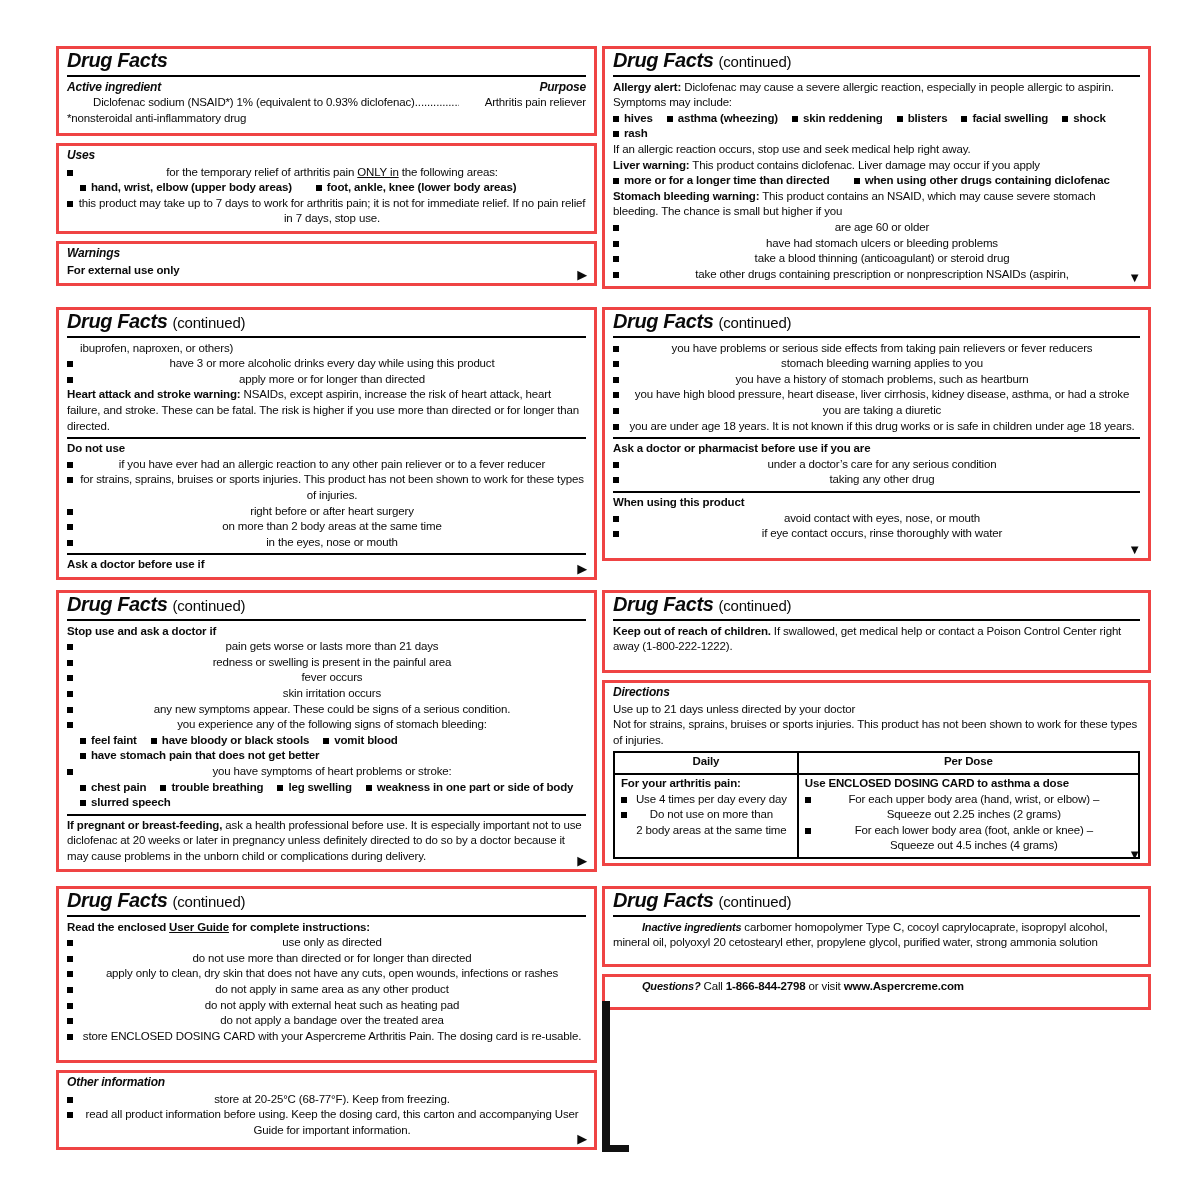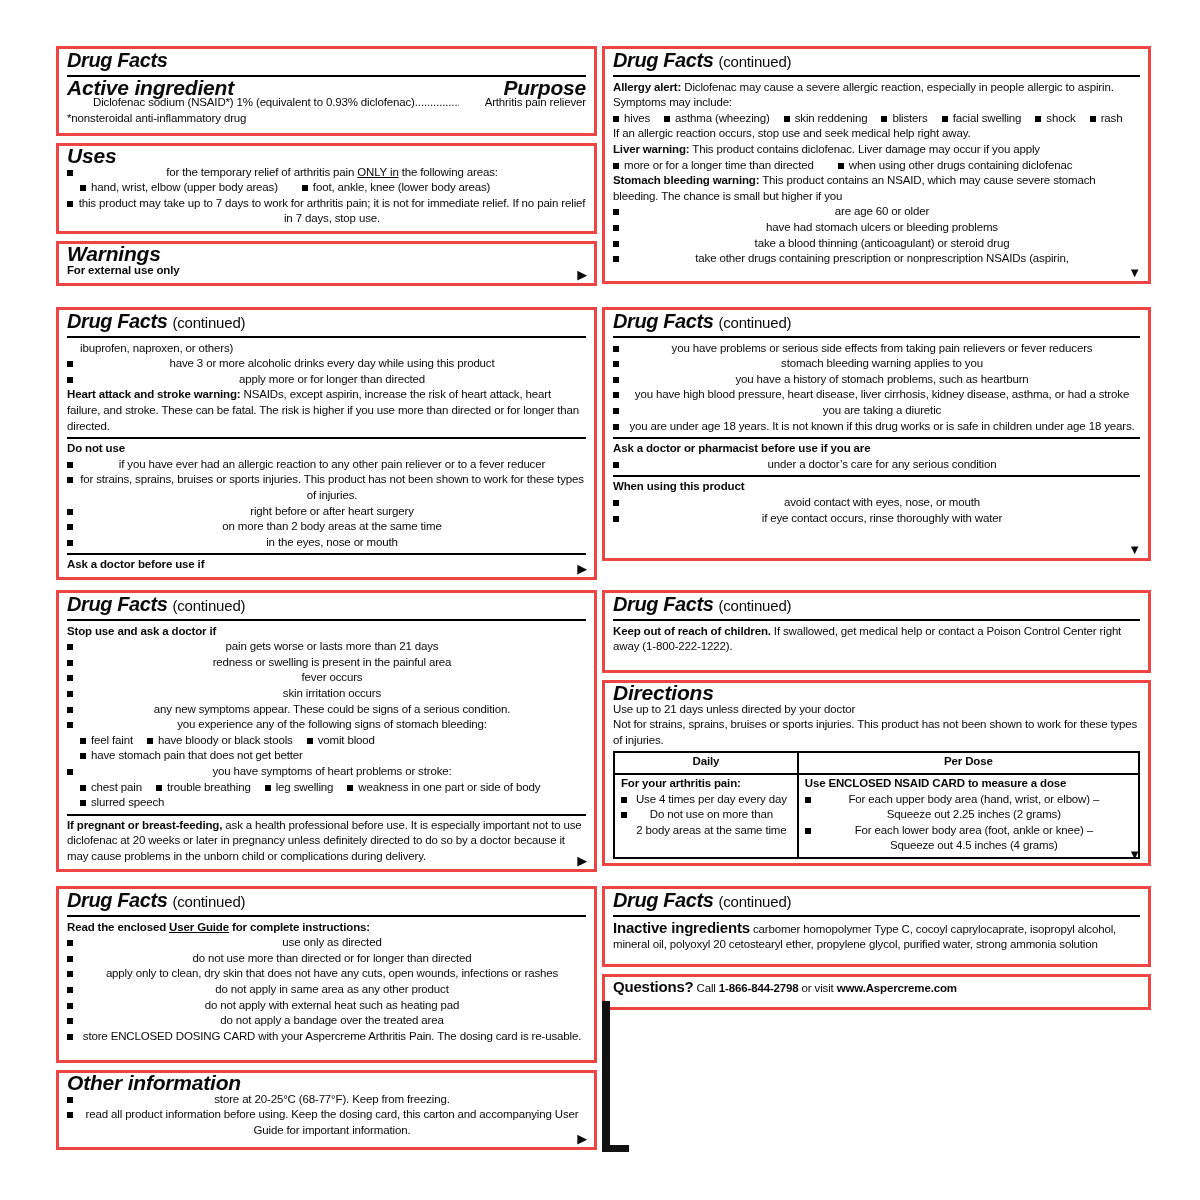--- a/index.html
+++ b/index.html
@@ -9,44 +9,44 @@
   }
   .panel{position:absolute;}
   .box{
     box-sizing:border-box;background:#fff;border:3px solid #ef4444;
     padding:2px 8px 4px;margin-bottom:7px;position:relative;
     font-size:11.5px;line-height:15.6px;letter-spacing:-0.15px;
   }
   .dft{border-bottom:2px solid #000;padding:2px 0 3px;margin-bottom:3px;}
   .dfi{font-size:20px;font-weight:bold;font-style:italic;letter-spacing:-0.4px;}
   .cont{font-size:15px;margin-left:5px;letter-spacing:-0.2px;}
-  .sh{font-size:21px;font-weight:bold;font-style:italic;letter-spacing:-0.2px;display:inline-block;}
+  .sh{font-size:12px;font-weight:bold;font-style:italic;letter-spacing:-0.2px;display:inline-block;}
   .shblk{display:block;margin-bottom:1px;}
   .air{display:flex;justify-content:space-between;align-items:baseline;}
   .ldl{display:flex;align-items:baseline;}
   .nm,.pp{white-space:nowrap;padding-left:26px;}
   .ldr{flex:1;overflow:hidden;white-space:nowrap;}
   .b{display:flex;}
   .sq{flex:none;width:6px;height:6px;background:#000;margin:5px 5px 0 0;}
   .t{flex:1;text-align:center;}
-  .ir{display:flex;flex-wrap:wrap;column-gap:14px;}
+  .ir{display:flex;flex-wrap:wrap;column-gap:14px;font-weight:bold;}
   .g24{column-gap:24px;}
   .ib{display:flex;}
   .ib .sq{margin-right:5px;}
   .ind{margin-left:13px;}
   .hr{border-top:2px solid #000;margin:3px 0 2px;}
   .bh{font-weight:bold;}
   .u{text-decoration:underline;}
   .ar{position:absolute;right:7px;bottom:2px;font-size:13px;line-height:1;}
   .blk{display:block;}
   .dtab{width:100%;border-collapse:collapse;margin-top:3px;}
   .dtab th,.dtab td{border:2px solid #000;padding:1px 6px 3px;vertical-align:top;}
   .dtab th{text-align:center;font-weight:bold;}
   .c1{width:35%;}
-  .qh,.ih{font-size:15px;font-weight:bold;letter-spacing:-0.2px;}
+  .qh,.ih{font-size:11px;font-weight:bold;font-style:italic;letter-spacing:-0.2px;margin-left:29px;}
   
   #pan1{left:56px;top:46px;width:541px;}
   #pan2{left:602px;top:46px;width:549px;}
   #pan3{left:56px;top:307px;width:541px;}
   #pan4{left:602px;top:307px;width:549px;}
   #pan5{left:56px;top:590px;width:541px;}
   #pan6{left:602px;top:590px;width:549px;}
   #pan7{left:56px;top:886px;width:541px;}
   #pan8{left:602px;top:886px;width:549px;}
   #b1a{min-height:90px;} #b1b{min-height:89px;} #b1c{min-height:45px;}
@@ -247,20 +247,24 @@
       </div>
     <div class="b">
         <span class="sq"></span>
         <span class="t">you are under age 18 years. It is not known if this drug works or is safe in children under age 18 years.</span>
       </div>
     <div class="hr"></div>
     <div class="bh">Ask a doctor or pharmacist before use if you are</div>
     <div class="b">
         <span class="sq"></span>
         <span class="t">under a doctor’s care for any serious condition</span>
+      </div>
+    <div class="b">
+        <span class="sq"></span>
+        <span class="t">taking any other drug</span>
       </div>
     <div class="hr"></div>
     <div class="bh">When using this product</div>
     <div class="b">
         <span class="sq"></span>
         <span class="t">avoid contact with eyes, nose, or mouth</span>
       </div>
     <div class="b">
         <span class="sq"></span>
         <span class="t">if eye contact occurs, rinse thoroughly with water</span>
@@ -377,21 +381,21 @@
             <div class="b">
                 <span class="sq"></span>
                 <span class="t">Use 4 times per day every day</span>
               </div>
             <div class="b">
                 <span class="sq"></span>
                 <span class="t"><span>Do not use on more than</span><span class="blk">2 body areas at the same time</span></span>
               </div>
           </td>
           <td>
-            <div class="bh">Use ENCLOSED NSAID CARD to measure a dose</div>
+            <div class="bh">Use ENCLOSED DOSING CARD to asthma a dose</div>
             <div class="b">
                 <span class="sq"></span>
                 <span class="t"><span>For each upper body area (hand, wrist, or elbow) –</span><span class="blk">Squeeze out 2.25 inches (2 grams)</span></span>
               </div>
             <div class="b">
                 <span class="sq"></span>
                 <span class="t"><span>For each lower body area (foot, ankle or knee) –</span><span class="blk">Squeeze out 4.5 inches (4 grams)</span></span>
               </div>
           </td>
         </tr>

